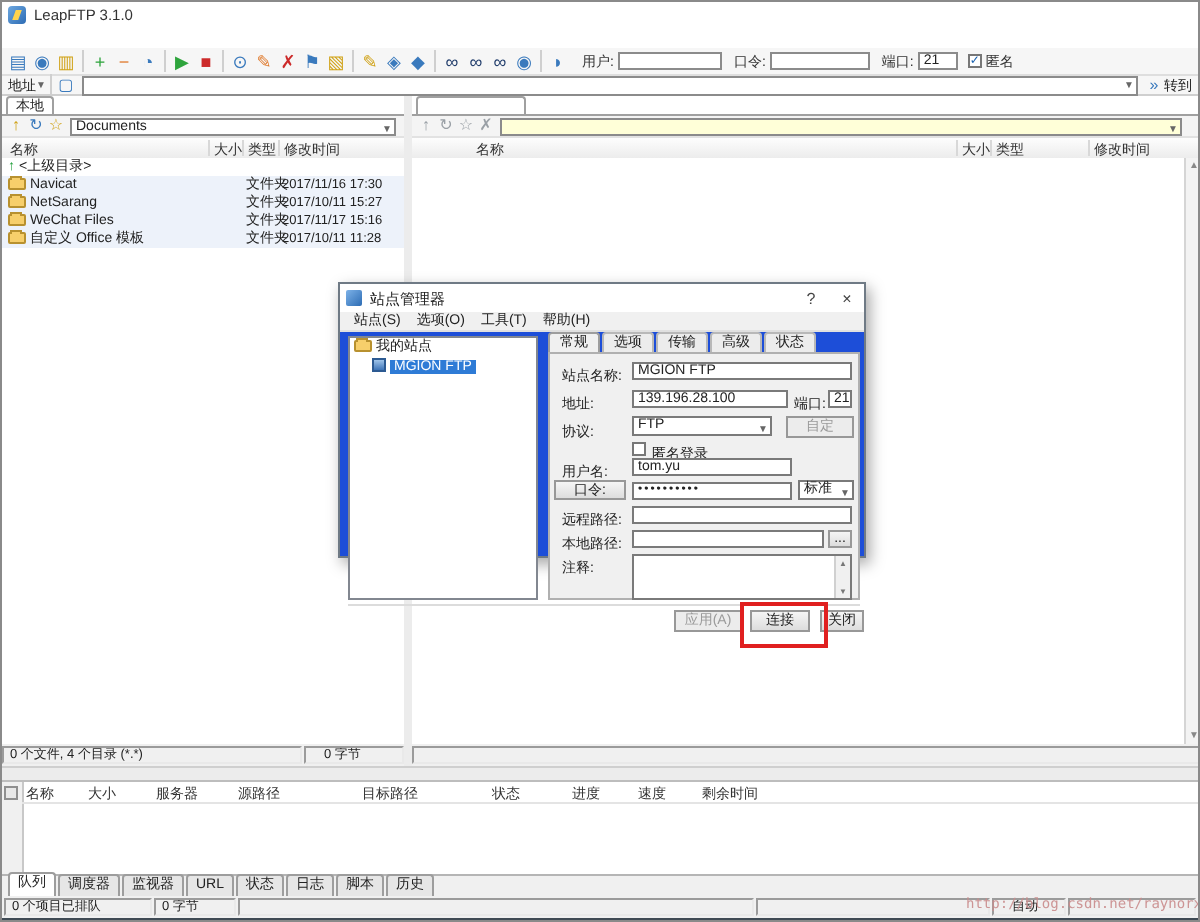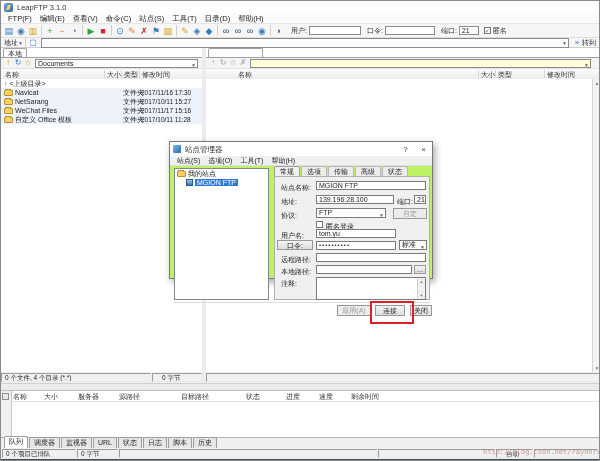--- a/index.html
+++ b/index.html
@@ -60,21 +60,21 @@
   #qhdr{position:absolute;left:10px;right:0;top:0;height:10px;border-bottom:1px solid #e4e4e4;font-size:7px;color:#333;}
   #qhdr span{position:absolute;top:1px;}
   
   #btabs{left:0;top:436px;right:0;height:11px;background:#f0f0f0;border-top:1px solid #b5b5b5;display:flex;align-items:flex-end;padding-left:3px;box-sizing:border-box;}
   .btab{height:10px;line-height:9px;font-size:7px;border:1px solid #9d9d9d;border-bottom:none;background:#e6e6e6;padding:0 4px;margin-right:1px;border-radius:2px 2px 0 0;}
   .btab.active{background:#fff;height:11px;}
   #statusbar{left:0;top:447px;right:0;height:11px;background:#f0f0f0;}
   #darkband{left:0;top:458px;right:0;height:3px;background:#3f4a54;}
   #watermark{left:482px;top:447px;font-family:"DejaVu Sans Mono",monospace;font-size:7px;color:rgba(201,139,139,.9);z-index:60;white-space:nowrap;}
   
-  #dialog{left:168px;top:140px;width:264px;height:138px;background:#bef264;border:1px solid #6f7a85;box-shadow:2px 3px 7px rgba(0,0,0,.35);z-index:40;box-sizing:border-box;}
+  #dialog{left:168px;top:140px;width:264px;height:138px;background:#1d4ed8;border:1px solid #6f7a85;box-shadow:2px 3px 7px rgba(0,0,0,.35);z-index:40;box-sizing:border-box;}
   #dtitle{position:absolute;left:0;top:0;right:0;height:14px;background:#fff;border-bottom:1px solid #e4e4e4;}
   #dicon{position:absolute;left:3px;top:3px;width:8px;height:8px;background:linear-gradient(135deg,#7db2e8,#2d6cb4);border-radius:1px;}
   #dtext{position:absolute;left:15px;top:3px;font-size:7.5px;}
   .dtbtn{position:absolute;top:2px;width:15px;height:11px;line-height:11px;text-align:center;font-size:8px;color:#444;}
   #dmenu{position:absolute;left:0;top:14px;right:0;height:10px;display:flex;align-items:center;padding-left:3px;box-sizing:border-box;border-bottom:1px solid #e0e0e0;background:#f0f0f0;}
   #dmenu span{padding:0 4px;font-size:7px;line-height:10px;}
   #dtree{position:absolute;left:4px;top:26px;width:95px;height:132px;background:#fff;border:1px solid #828790;box-sizing:border-box;font-size:7px;}
   .titem{position:relative;height:9px;line-height:9px;white-space:nowrap;}
   .tsel{background:#2e7bd6;color:#fff;padding:0 2px;}
   .sico{display:inline-block;width:7px;height:7px;background:linear-gradient(#9fc4ea,#3d74b8);border:1px solid #2c5a92;box-sizing:border-box;margin:0 2px 0 1px;position:relative;top:1px;}
@@ -96,30 +96,20 @@
 </head>
 <body>
 
 <div id="app">
 
   <div class="abs" id="titlebar">
     <div class="abs" id="appicon"></div>
     <div class="abs" id="wtitle">LeapFTP 3.1.0</div>
   </div>
 
-  <div class="abs" id="menubar">
-    <span>FTP(F)</span>
-    <span>编辑(E)</span>
-    <span>查看(V)</span>
-    <span>命令(C)</span>
-    <span>站点(S)</span>
-    <span>工具(T)</span>
-    <span>目录(D)</span>
-    <span>帮助(H)</span>
-  </div>
 
   <div class="abs" id="toolbar">
     <span class="ic cb">▤</span>
     <span class="ic cb">◉</span>
     <span class="ic cy">▥</span>
     <i class="sep"></i>
     <span class="ic cg">+</span>
     <span class="ic co">−</span>
     <span class="ic cb">◔</span>
     <i class="sep"></i>

